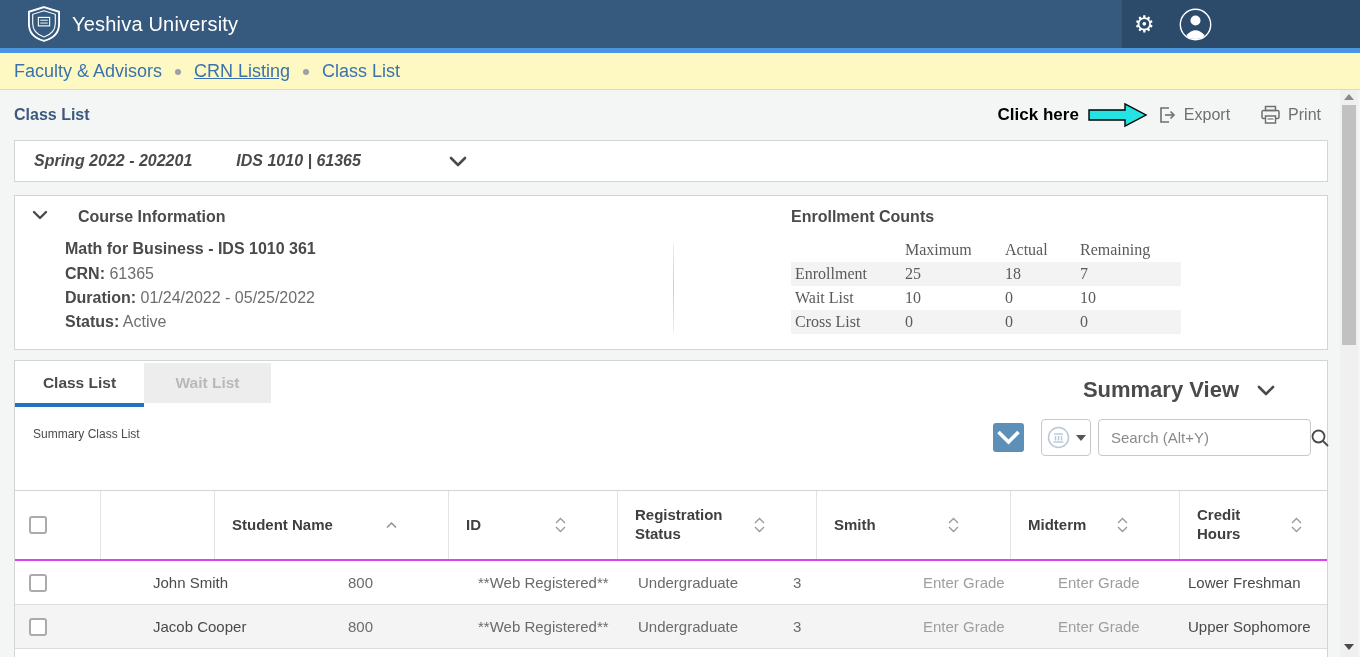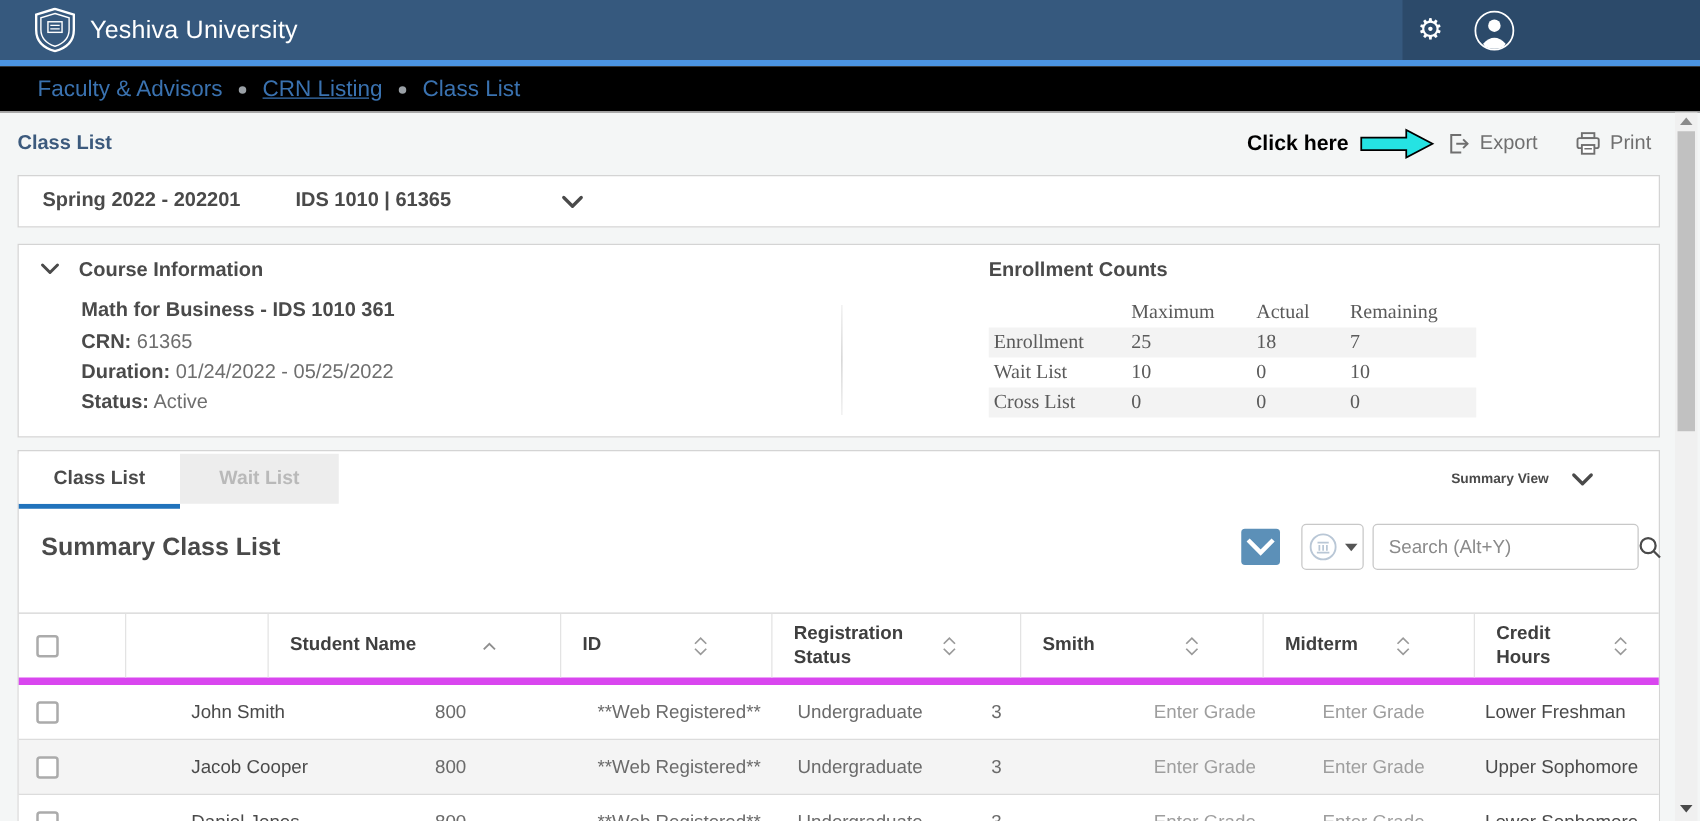--- a/index.html
+++ b/index.html
@@ -12,80 +12,80 @@
   }
   
   .navbar { height: 48px; background: #36597E; display: flex; align-items: center; }
   .nav-brand { display: flex; align-items: center; gap: 12px; padding-left: 28px; flex: 1; }
   .brand-text { color: #ffffff; font-size: 20px; letter-spacing: .2px; }
   .nav-right { width: 238px; height: 48px; background: #2C4A6A; display: flex; align-items: center; gap: 24px; padding-left: 12px; }
   .gear { color:#fff; font-family: "DejaVu Sans", sans-serif; font-size: 23px; line-height: 1; cursor: pointer; }
   .accent-strip { height: 5px; background: #4B94E2; }
 
   
-  .breadcrumb { height: 37px; background: #000000; border-bottom: 1px solid #d8d8d8; display: flex; align-items: center; padding-left: 30px; font-size: 18px; }
+  .breadcrumb { height: 37px; background: #fef9c3; border-bottom: 1px solid #d8d8d8; display: flex; align-items: center; padding-left: 14px; font-size: 18px; }
   .crumb { color: #3A72B0; cursor: pointer; }
   .crumb.underlined { text-decoration: underline; }
   .crumb-dot { width: 6px; height: 6px; border-radius: 50%; background: #9aa0a6; margin: 2px 13px 0 13px; }
 
   
   .toolbar { height: 50px; position: relative; display: flex; align-items: center; padding-left: 14px; }
   .page-title { font-size: 16px; font-weight: 600; color: #3C5A7D; }
   .toolbar-right { position: absolute; right: 39px; top: 0; height: 50px; display: flex; align-items: center; }
   .annotation-text { font-weight: 700; font-size: 17px; color: #000; margin-right: 9px; }
   .tool-btn { display: flex; align-items: center; gap: 7px; color: #6f6f6f; font-size: 16px; cursor: pointer; }
   .gap30 { width: 30px; }
   .gap9 { width: 9px; }
 
   
   .card { background: #fff; border: 1px solid #d4d4d4; margin-left: 14px; width: 1314px; }
 
-  .term-card { height: 42px; display: flex; align-items: center; padding-left: 19px; cursor: pointer; }
+  .term-card { height: 42px; display: flex; align-items: center; padding-left: 19px; cursor: pointer; font-style: italic; }
   .term-label { font-weight: 700; font-size: 16px; color: #4a4a4a; }
   .course-label { font-weight: 700; font-size: 16px; color: #4a4a4a; margin-left: 44px; }
   .term-chevron { margin-left: 88px; }
 
   
   .course-card { margin-top: 13px; height: 155px; position: relative; }
   .collapse-chevron { position: absolute; left: 17px; top: 14px; cursor: pointer; }
   .section-heading { font-weight: 700; font-size: 16px; color: #4a4a4a; }
-  .ci-heading { position: absolute; left: 48px; top: 12px; }
+  .ci-heading { position: absolute; left: 63px; top: 12px; }
   .ci-title { position: absolute; left: 50px; top: 44px; font-weight: 700; font-size: 16px; }
   .ci-line { position: absolute; left: 50px; font-size: 16px; color: #6e6e6e; }
   .ci-line b { color: #4a4a4a; font-weight: 700; }
   .ci-divider { position: absolute; left: 658px; top: 48px; width: 1px; height: 88px; background: linear-gradient(#eee, #ccc, #eee); }
   .ec-heading { position: absolute; left: 776px; top: 12px; }
   .ec-table { position: absolute; left: 776px; top: 42px; width: 390px; font-size: 16px; font-family: Liberation Serif, serif; }
   .ec-row { display: grid; grid-template-columns: 110px 100px 75px 105px; height: 24px; align-items: center; }
   .ec-row.head { font-weight: 400; color: #4a4a4a; }
   .ec-row.stripe { background: #f3f3f3; }
   .ec-cell { padding-left: 4px; color: #5a5a5a; }
 
   
   .tab-card { margin-top: 10px; height: 300px; position: relative; }
   .tabs { display: flex; margin-top: 2px; }
   .tab { height: 40px; display: flex; align-items: center; justify-content: center; font-weight: 700; font-size: 15.5px; cursor: pointer; }
   .tab-active { width: 129px; color: #4a4a4a; background: #fff; }
   .tab-inactive { width: 127px; color: #b9b9b9; background: #ededed; }
   .tab-underline { width: 129px; height: 4px; background: #2173BC; }
   .summary-view { position: absolute; right: 52px; top: 16px; display: flex; align-items: center; gap: 18px; cursor: pointer; }
-  .summary-view-label { font-weight: 700; font-size: 11px; color: #4a4a4a; }
-  .summary-heading { position: absolute; left: 18px; top: 66px; font-weight: 700; font-size: 20px; color: #4a4a4a; }
+  .summary-view-label { font-weight: 700; font-size: 22px; color: #4a4a4a; }
+  .summary-heading { position: absolute; left: 18px; top: 66px; font-weight: 400; font-size: 12px; color: #4a4a4a; }
 
   .email-btn { position: absolute; left: 978px; top: 62px; width: 31px; height: 29px; background: #5C90B8; border-radius: 3px; display: flex; align-items: center; justify-content: center; cursor: pointer; }
   .filter-btn { position: absolute; left: 1026px; top: 58px; width: 50px; height: 37px; background: #fff; border: 1px solid #c8c8c8; border-radius: 4px; display: flex; align-items: center; justify-content: center; gap: 6px; cursor: pointer; }
   .tri-down { width: 0; height: 0; border-left: 5px solid transparent; border-right: 5px solid transparent; border-top: 6px solid #555; }
   .search-box { position: absolute; left: 1083px; top: 58px; width: 213px; height: 37px; border: 1px solid #c8c8c8; border-radius: 4px; background: #fff; display: flex; align-items: center; padding: 0 8px 0 12px; }
   .search-box input { flex: 1; border: none; outline: none; font-size: 15px; color: #4a4a4a; font-family: "Liberation Sans", sans-serif; background: transparent; }
   .search-box input::placeholder { color: #8a8a8a; }
 
   
   .ct { position: absolute; left: 0; top: 129px; width: 1312px; }
   .ct-row { display: grid; grid-template-columns: 46px 75px 195px 130px 160px 155px 130px 135px 130px 1fr; }
-  .ct-head { height: 58px; border-top: 1px solid #d4d4d4; border-bottom: 6px solid #d946ef; gap: 39px; }
+  .ct-head { height: 71px; border-top: 1px solid #d4d4d4; border-bottom: 2px solid #d946ef; gap: 39px; }
   .th { position: relative; display: flex; align-items: center; padding: 0 30px 0 17px; font-weight: 700; font-size: 15px; color: #3f3f3f; border-left: 1px solid #e3e3e3; line-height: 1.25; }
   .th:first-child { border-left: none; padding: 0 0 0 14px; }
   .sort { position: absolute; right: 12px; top: 50%; transform: translateY(-50%); display: flex; flex-direction: column; gap: 2px; cursor: pointer; }
   .td { display: flex; align-items: center; padding-left: 17px; font-size: 15px; color: #6b6b6b; }
   .td:first-child { padding-left: 14px; }
   .td.name, .td.standing { color: #4a4a4a; }
   .td.grade { color: #9e9e9e; cursor: pointer; }
   .ct-body .ct-row { height: 44px; border-bottom: 1px solid #dcdcdc; background: #fff; }
   .ct-body .ct-row.stripe { background: #f4f4f4; }
   .checkbox { width: 18px; height: 18px; border: 2px solid #ababab; border-radius: 3px; background: #fff; cursor: pointer; }

